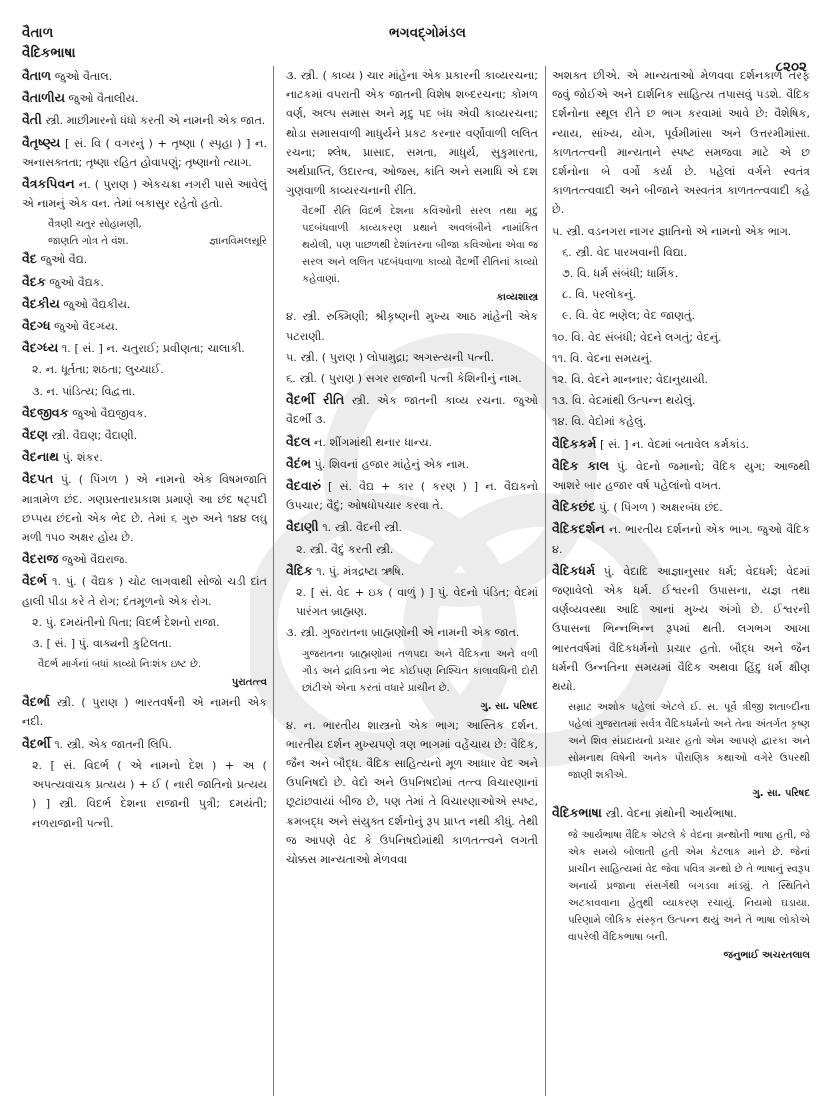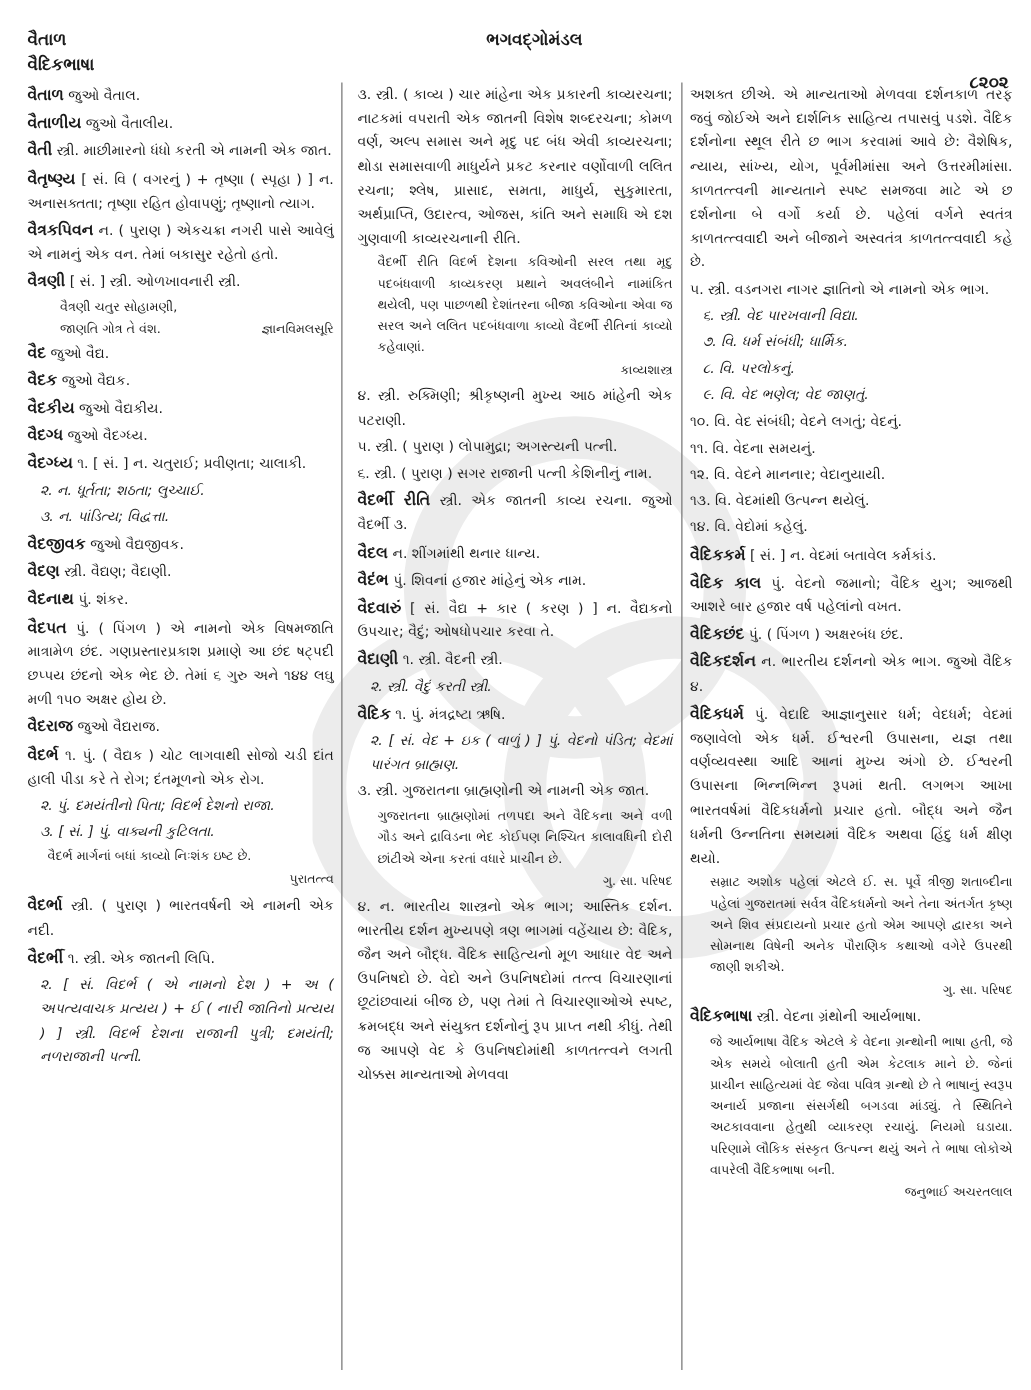--- a/index.html
+++ b/index.html
@@ -12,23 +12,23 @@
   .hdr .c{position:absolute;left:366px;top:0;margin-left:23px;}
   .hdr .r{position:absolute;right:18px;top:0;margin-top:34px;}
   .subhdr{position:absolute;left:22px;top:44px;font-size:13.5px;font-weight:bold;}
   .col{position:absolute;top:66px;font-size:11.2px;line-height:19.2px;}
   .col1{left:22px;width:245px;}
   .col2{left:286px;width:252px;}
   .col3{left:552px;width:258px;}
   .rule{position:absolute;top:66px;width:1px;background:#777;height:1030px;}
   .entry{margin:0 0 2px 0;text-align:justify;}
   .hw{font-weight:bold;font-size:12.6px;}
-  .sub{padding-left:10px;text-align:justify;margin:0 0 2px 0;font-style:italic;}
+  .sub{padding-left:10px;text-align:justify;margin:0 0 2px 0;}
   .quote{padding-left:16px;font-size:10.2px;line-height:17px;text-align:justify;margin:0 0 2px 0;}
-  .src{text-align:right;font-size:10px;line-height:16px;margin:0 0 2px 0;}
+  .src{text-align:right;font-size:10px;line-height:16px;margin:0 0 2px 0;font-weight:bold;}
   .verse{padding-left:26px;font-size:10.2px;line-height:17px;}
   .verse .src-inline{float:right;font-size:10px;}
 </style>
 </head>
 <body>
 
 <div class="page">
 
   <svg class="watermark" viewBox="0 0 420 520">
     <circle cx="210" cy="170" r="120" fill="none" stroke="#000" stroke-width="34"></circle>
@@ -45,21 +45,20 @@
 
   <div class="rule" style="left:273px"></div>
   <div class="rule" style="left:545px"></div>
 
   <div class="col col1">
     <div class="entry"><span class="hw">વૈતાળ</span> <span>જુઓ વૈતાલ.</span></div>
     <div class="entry"><span class="hw">વૈતાળીય</span> <span>જુઓ વૈતાલીય.</span></div>
     <div class="entry"><span class="hw">વૈતી</span> <span>સ્ત્રી. માછીમારનો ધંધો કરતી એ નામની એક જાત.</span></div>
     <div class="entry"><span class="hw">વૈતૃષ્ણ્ય</span> <span>[ સં. વિ ( વગરનું ) + તૃષ્ણા ( સ્પૃહા ) ] ન. અનાસક્તતા; તૃષ્ણા રહિત હોવાપણું; તૃષ્ણાનો ત્યાગ.</span></div>
     <div class="entry"><span class="hw">વૈત્રકપિવન</span> <span>ન. ( પુરાણ ) એકચક્રા નગરી પાસે આવેલું એ નામનું એક વન. તેમાં બકાસુર રહેતો હતો.</span></div>
-    <div class="entry"><span class="hw">વૈત્રણી</span> <span>[ સં. ] સ્ત્રી. ઓળખાવનારી સ્ત્રી.</span></div>
     <div class="verse">
         <div>વૈત્રણી ચતુર સોહામણી,</div>
         <div><span>જાણતિ ગોત્ર તે વંશ.</span><span class="src-inline">જ્ઞાનવિમલસૂરિ</span></div>
       </div>
     <div class="entry"><span class="hw">વૈદ</span> <span>જુઓ વૈદ્ય.</span></div>
     <div class="entry"><span class="hw">વૈદક</span> <span>જુઓ વૈદ્યક.</span></div>
     <div class="entry"><span class="hw">વૈદકીય</span> <span>જુઓ વૈદ્યકીય.</span></div>
     <div class="entry"><span class="hw">વૈદગ્ધ</span> <span>જુઓ વૈદગ્ધ્ય.</span></div>
     <div class="entry"><span class="hw">વૈદગ્ધ્ય</span> <span>૧. [ સં. ] ન. ચતુરાઈ; પ્રવીણતા; ચાલાકી.</span></div>
     <div class="sub">૨. ન. ધૂર્તતા; શઠતા; લુચ્ચાઈ.</div>

